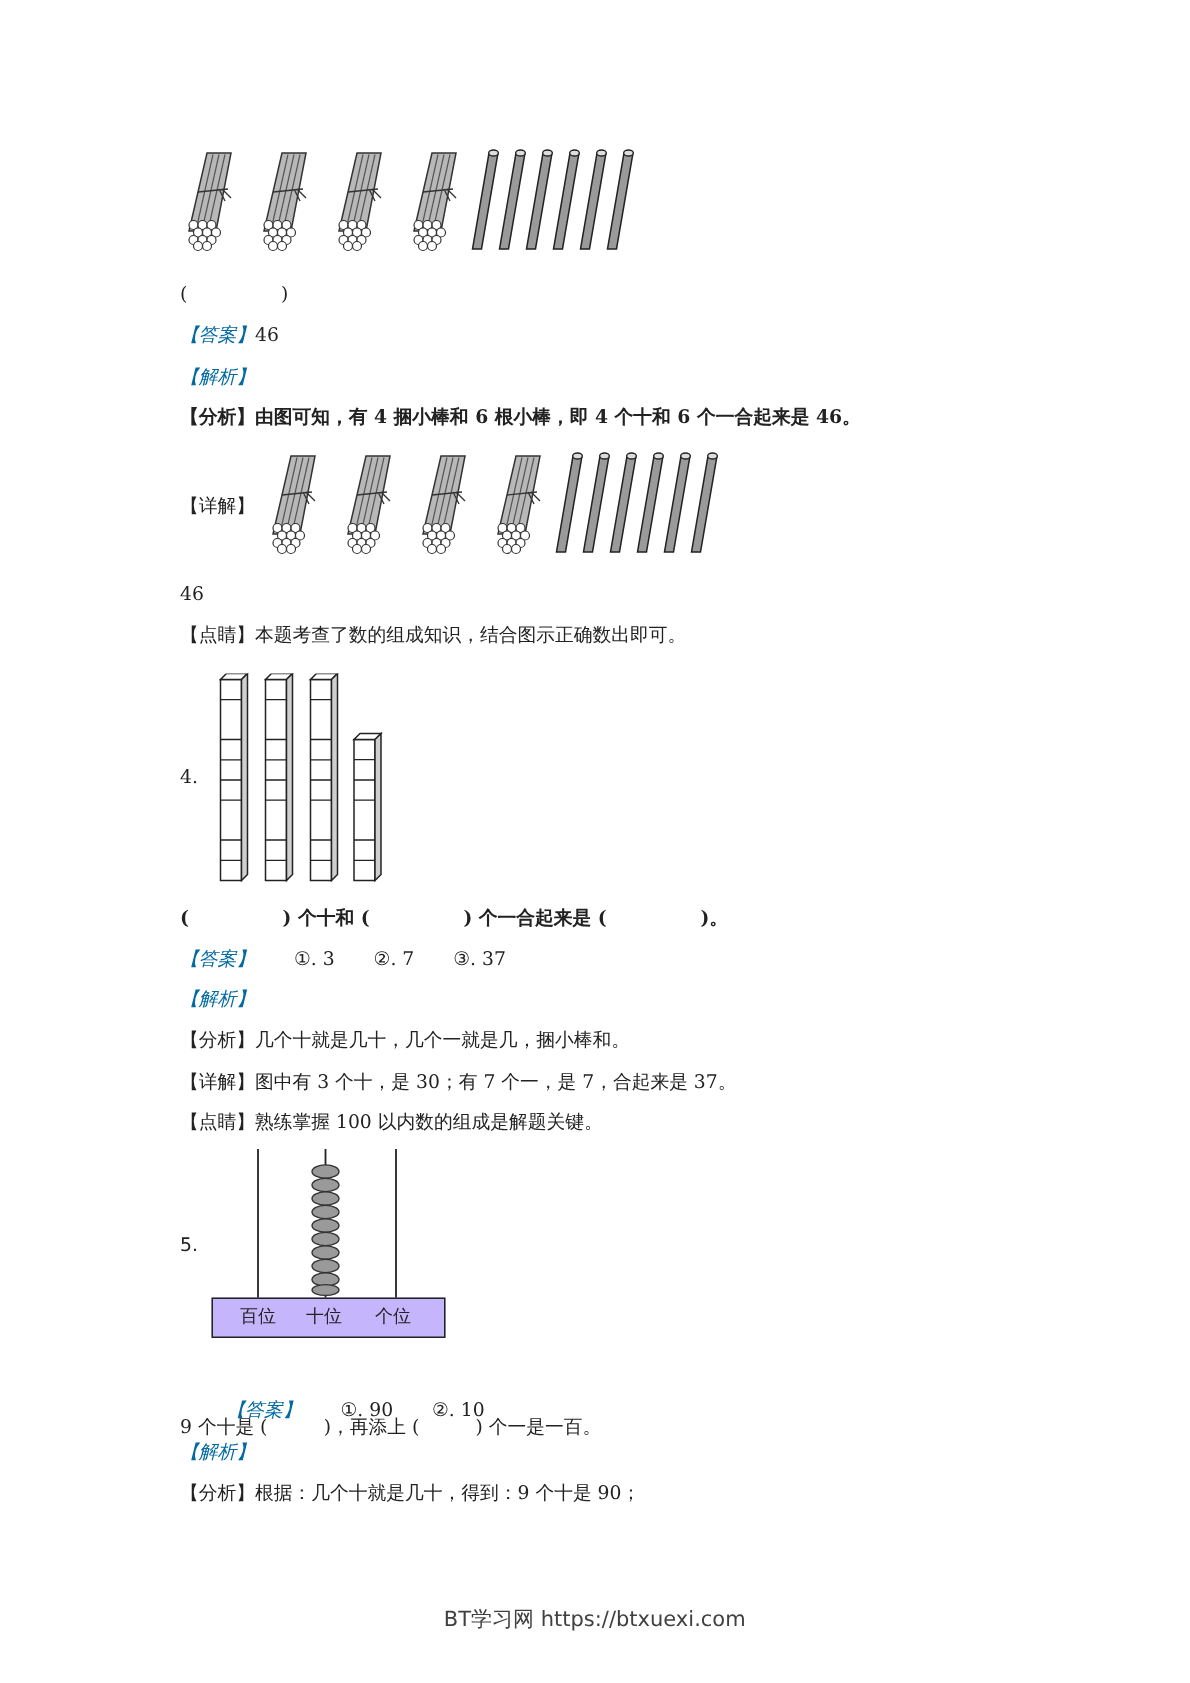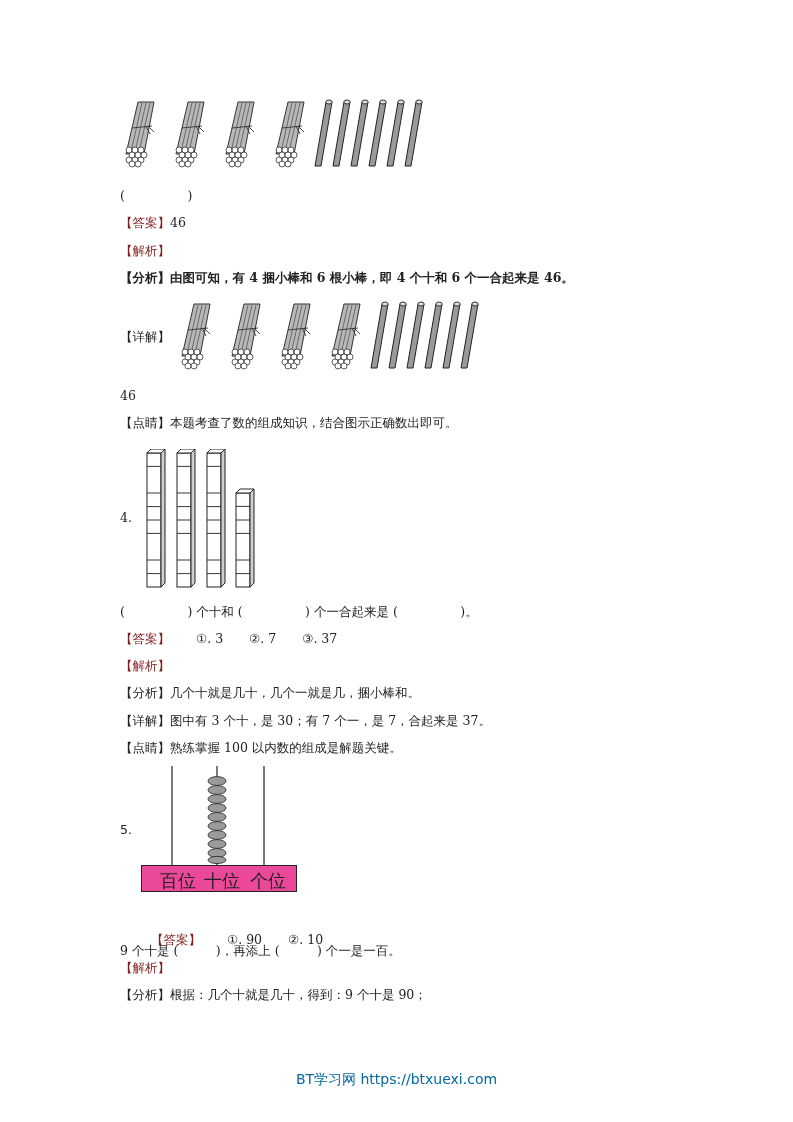--- a/index.html
+++ b/index.html
@@ -1,26 +1,26 @@
 <!DOCTYPE html>
 <html><head>
 <meta charset="utf-8">
 <style>
   html, body { margin:0; padding:0; background:#ffffff; }
   body { width:793px; height:1122px; position:relative; overflow:hidden;
          font-family:"DejaVu Serif","Liberation Serif",serif; color:#222; font-size:12.5px; }
   .abs { position:absolute; }
   .line { position:absolute; left:120px; white-space:nowrap; line-height:16px; }
-  .blue { color:#7f1d1d; }
+  .blue { color:#0369a1;font-style:italic; }
   .gap { display:inline-block; }
   .foot { position:absolute; left:0; width:793px; top:1071px; text-align:center;
-          font-family:"DejaVu Sans","Liberation Sans",sans-serif; font-size:14px; color:#0369a1; }
+          font-family:"DejaVu Sans","Liberation Sans",sans-serif; font-size:14px; color:#404040; }
   .stick-fig svg { display:block; }
-  .place-box { position:absolute; border:1.3px solid #222; background:#ec4899;
-               font-family:"DejaVu Sans","Liberation Sans",sans-serif; font-size:18px; }
+  .place-box { position:absolute; border:1.3px solid #222; background:#c4b5fd;
+               font-family:"DejaVu Sans","Liberation Sans",sans-serif; font-size:12px; }
   .place-box span { position:absolute; top:3px; }
 </style>
 </head>
 <body>
 
 <div class="abs stick-fig" style="left:124px; top:98px;">
   <svg width="320" height="72" viewBox="0 0 320 72">
     <defs>
       <g id="bundle">
         <path d="M14 4 L30 4 L20 56 L2 56 Z" fill="#b8b8b8" stroke="#333" stroke-width="1"></path>
@@ -121,21 +121,21 @@
         <line x1="0" y1="57.4" x2="14" y2="57.4"></line>
           <line x1="0" y1="71" x2="14" y2="71"></line>
         <line x1="0" y1="84.4" x2="14" y2="84.4"></line>
           <line x1="0" y1="111" x2="14" y2="111"></line>
         <line x1="0" y1="124.6" x2="14" y2="124.6"></line>
       </g>
     </g>
   </svg>
 </div>
 
-<div class="line" style="top:604px;">(　　　　　) 个十和 (　　　　　) 个一合起来是 (　　　　　)。</div>
+<div class="line" style="top:604px;font-weight:bold;">(　　　　　) 个十和 (　　　　　) 个一合起来是 (　　　　　)。</div>
 <div class="line" style="top:631px;">
   <span class="blue">【答案】</span>
   <span class="gap" style="width:22px;"></span><span>①. 3</span>
   <span class="gap" style="width:22px;"></span><span>②. 7</span>
   <span class="gap" style="width:22px;"></span><span>③. 37</span>
 </div>
 <div class="line blue" style="top:658px;">【解析】</div>
 <div class="line" style="top:685px;">
   <span>【分析】</span><span>几个十就是几十，几个一就是几，捆小棒和。</span>
 </div>

